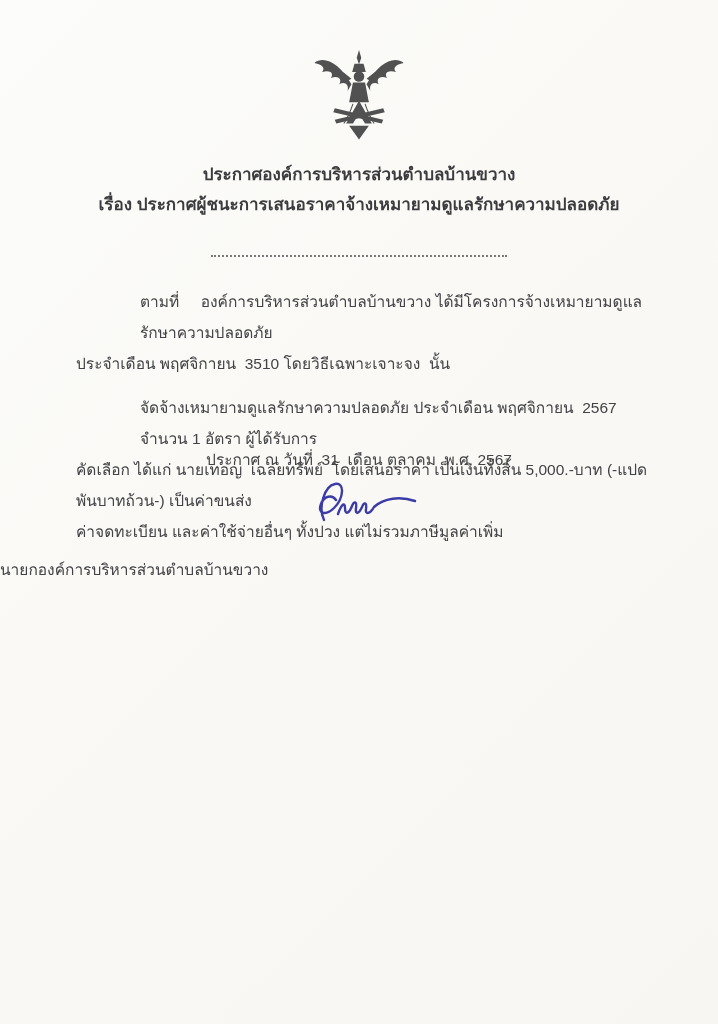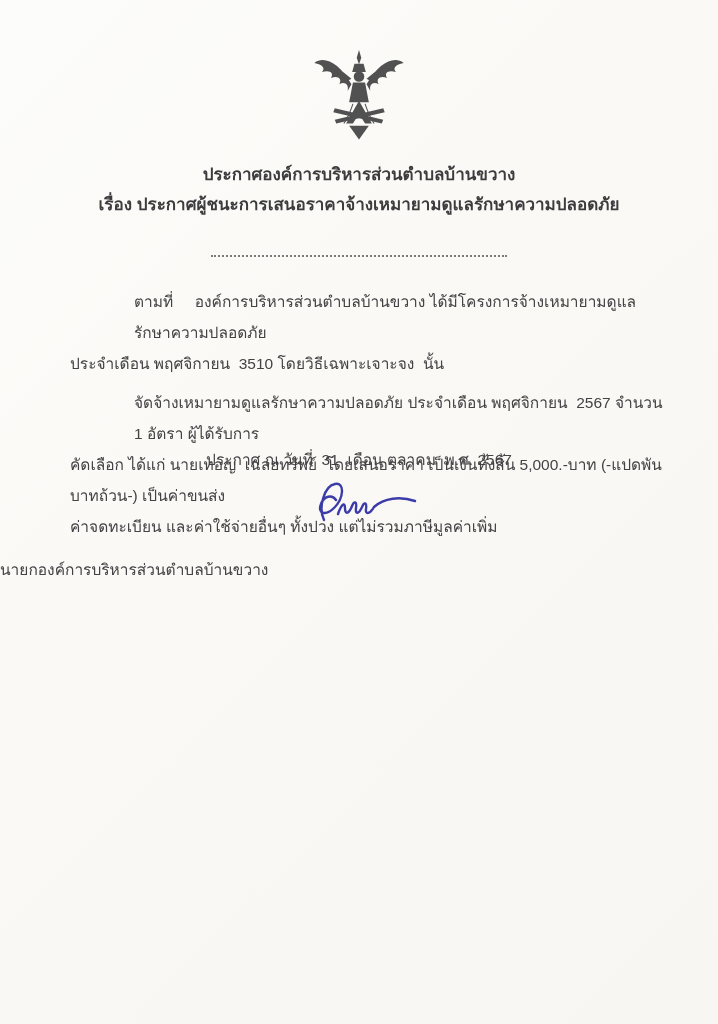--- a/index.html
+++ b/index.html
@@ -23,26 +23,26 @@
     position:absolute;top:160px;left:0;width:100%;
     text-align:center;font-weight:bold;font-size:17px;line-height:30px;
     color:#3c3c3e;
   }
   .title-line{white-space:pre-wrap;}
   .sep{
     position:absolute;top:255px;left:50%;transform:translateX(-50%);
     width:296px;border-top:2px dotted #7a7a7a;height:0;
   }
   .body-block{
-    position:absolute;top:286px;left:70px;right:54px;
+    position:absolute;top:286px;left:76px;right:54px;
     font-size:15.5px;line-height:31px;color:#434345;
   }
   .line{white-space:pre-wrap;}
   .indent{padding-left:64px;}
-  .p2{margin-top:8px;}
+  .p2{margin-top:13px;}
   .date-line{
     position:absolute;top:447px;left:0;width:100%;text-align:center;
     font-size:15.5px;white-space:pre-wrap;color:#434345;
   }
   .signature{
     position:absolute;top:474px;left:50%;transform:translateX(-50%);
     width:130px;height:58px;
   }
   .signer-name{
     position:absolute;top:530px;left:0;width:100%;text-align:center;

